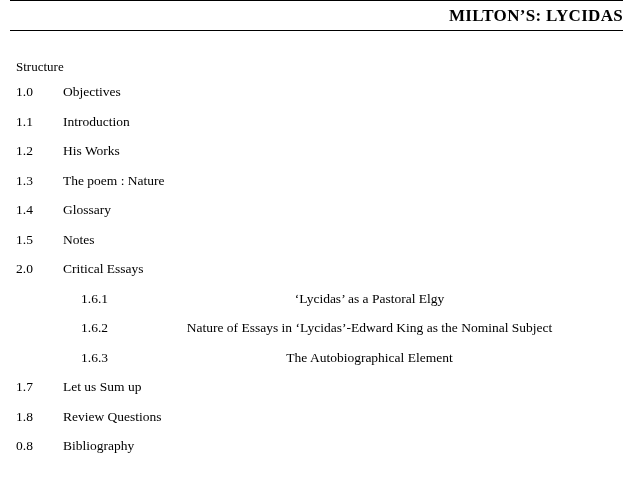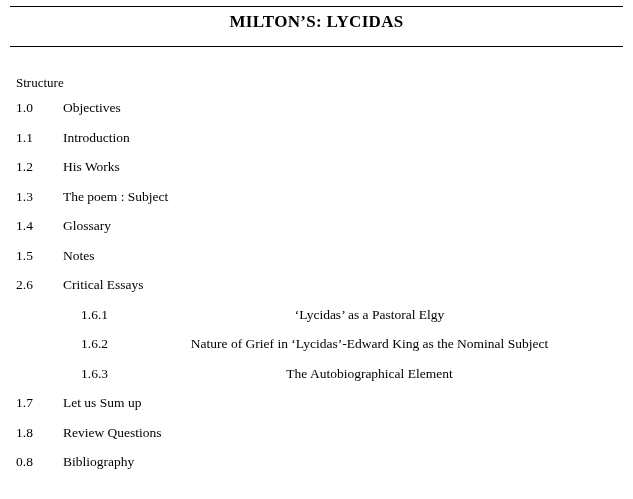--- a/index.html
+++ b/index.html
@@ -15,25 +15,24 @@
     overflow: hidden;
   }
   .page {
     position: relative;
     width: 633px;
     height: 499px;
     box-sizing: border-box;
     padding: 0 10px;
   }
   .title-block {
-    margin-top: 6px;
     border-top: 1.5px solid #000;
     border-bottom: 1.5px solid #000;
-    padding: 5px 0 14px 0;
-    text-align: center;
+    padding: 5px 0 4px 0;
+    text-align: right;
   }
   .title-block .title {
     font-family: "Liberation Serif", serif;
     font-weight: bold;
     font-size: 17px;
     letter-spacing: 0.3px;
   }
   .structure-label {
     margin-top: 28px;
     margin-left: 6px;
@@ -92,46 +91,46 @@
       <span class="label">Introduction</span>
     </div>
 
     <div class="toc-row">
       <span class="num">1.2</span>
       <span class="label">His Works</span>
     </div>
 
     <div class="toc-row">
       <span class="num">1.3</span>
-      <span class="label">The poem : Subject</span>
+      <span class="label">The poem : Nature</span>
     </div>
 
     <div class="toc-row">
       <span class="num">1.4</span>
       <span class="label">Glossary</span>
     </div>
 
     <div class="toc-row">
       <span class="num">1.5</span>
       <span class="label">Notes</span>
     </div>
 
     <div class="toc-row">
-      <span class="num">2.6</span>
+      <span class="num">2.0</span>
       <span class="label">Critical Essays</span>
     </div>
 
     <div class="toc-row sub">
       <span class="num">1.6.1</span>
       <span class="label">‘Lycidas’ as a Pastoral Elgy</span>
     </div>
 
     <div class="toc-row sub">
       <span class="num">1.6.2</span>
-      <span class="label">Nature of Grief in ‘Lycidas’-Edward King as the Nominal Subject</span>
+      <span class="label">Nature of Essays in ‘Lycidas’-Edward King as the Nominal Subject</span>
     </div>
 
     <div class="toc-row sub">
       <span class="num">1.6.3</span>
       <span class="label">The Autobiographical Element</span>
     </div>
 
 
     <div class="toc-row">
       <span class="num">1.7</span>

